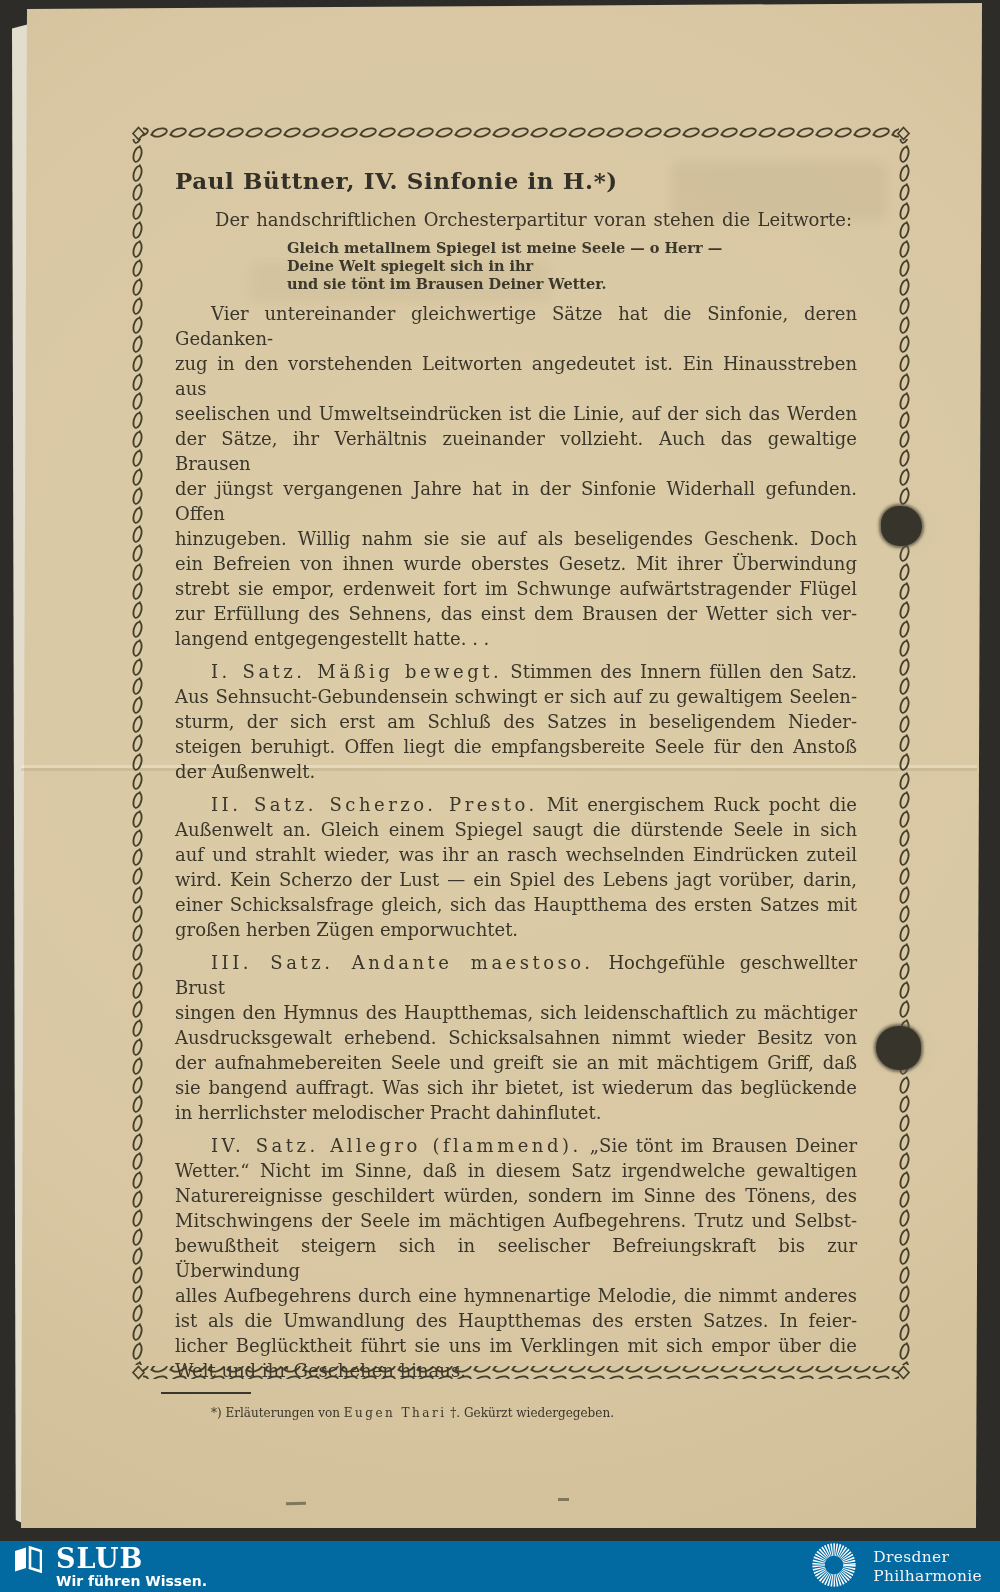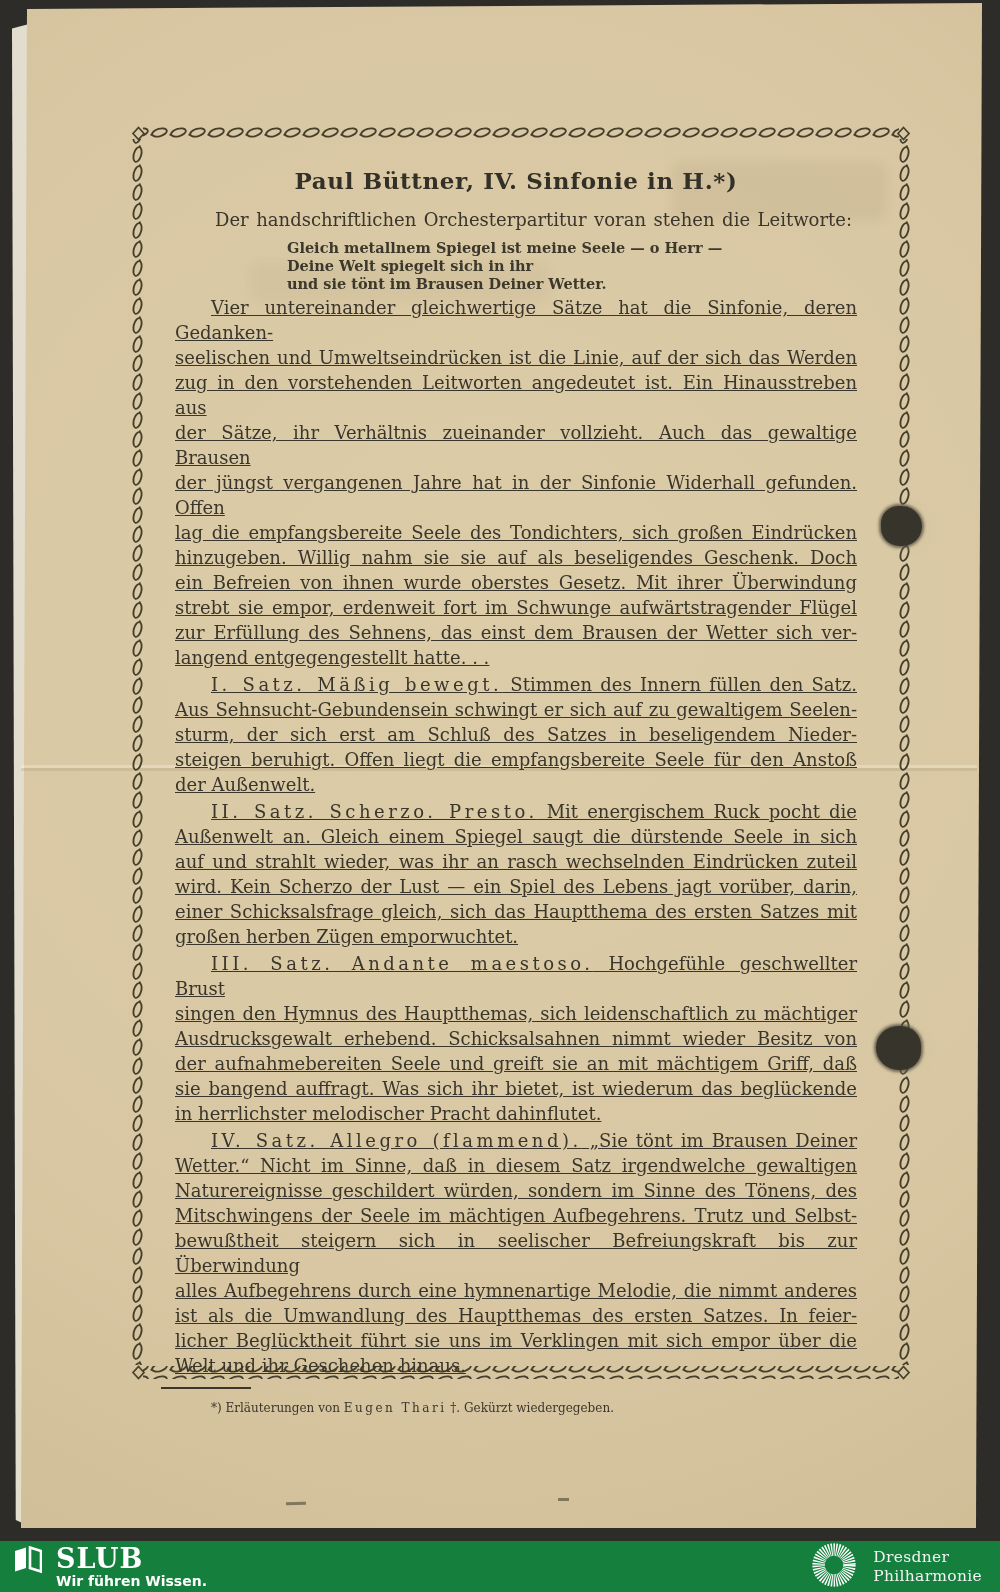--- a/index.html
+++ b/index.html
@@ -42,41 +42,41 @@
 
   
   .frame { position:absolute; left:131px; top:126px; }
 
   
   .frame-content {
     position:absolute; left:175px; top:140px; width:682px;
     color:#3a362b; font-size:18px;
   }
   .doc-title {
-    margin-top:27px; text-align:center; font-weight:bold;
+    margin-top:27px; font-weight:bold;
     font-size:23px; letter-spacing:0.6px; color:#333027;
   }
   .intro {
     margin-top:13px; margin-left:40px; margin-right:5px;
     line-height:25px; text-align:justify; text-align-last:justify;
   }
   .motto { margin-top:7px; margin-left:112px; font-weight:bold; font-size:14.5px; line-height:18px; color:#3c382c; }
-  .para { margin-top:2px;text-decoration:underline; }
+  .para { margin-top:8px; }
   .pline { line-height:25px; text-align:justify; text-align-last:justify; }
   .pline.first { text-indent:36px; }
   .pline.last { text-align-last:left; }
   .sperr { letter-spacing:3.5px; }
   .fn-rule { margin-top:9px; margin-left:-14px; width:90px; border:none; border-top:2px solid #3a362b; }
   .footnote { margin-top:9px; margin-left:36px; font-size:12px; line-height:20px; }
   .footnote .sperr { letter-spacing:2.5px; }
 
   
   .footer-bar {
     position:absolute; left:0; top:1541px; width:1000px; height:51px;
-    background:#15803d; color:#ffffff;
+    background:#0369a1; color:#ffffff;
   }
   .slub-block { position:absolute; left:14px; top:5px; display:flex; align-items:flex-start; }
   .slub-text { margin-left:14px; }
   .slub-brand {
     font-family:"DejaVu Serif", serif; font-weight:bold;
     font-size:27px; line-height:26px; letter-spacing:1px;
   }
   .slub-tagline {
     font-family:"DejaVu Sans", sans-serif; font-weight:bold;
     font-size:14px; line-height:16px; margin-top:1px;text-align:right;
@@ -125,25 +125,24 @@
   <div class="doc-title">Paul Büttner, IV. Sinfonie in H.*)</div>
   <div class="intro">Der handschriftlichen Orchesterpartitur voran stehen die Leitworte:</div>
   <div class="motto">
       <div>Gleich metallnem Spiegel ist meine Seele — o Herr —</div>
       <div>Deine Welt spiegelt sich in ihr</div>
       <div>und sie tönt im Brausen Deiner Wetter.</div>
     </div>
   <div>
       <div class="para">
         <div class="pline first">Vier untereinander gleichwertige Sätze hat die Sinfonie, deren Gedanken-</div>
+        <div class="pline">zug in den vorstehenden Leitworten angedeutet ist. Ein Hinausstreben aus</div>
         <div class="pline">seelischen und Umweltseindrücken ist die Linie, auf der sich das Werden</div>
-        <div class="pline">zug in den vorstehenden Leitworten angedeutet ist. Ein Hinausstreben aus</div>
         <div class="pline">der Sätze, ihr Verhältnis zueinander vollzieht. Auch das gewaltige Brausen</div>
         <div class="pline">der jüngst vergangenen Jahre hat in der Sinfonie Widerhall gefunden. Offen</div>
-        <div class="pline">lag die empfangsbereite Seele des Tondichters, sich großen Eindrücken</div>
         <div class="pline">hinzugeben. Willig nahm sie sie auf als beseligendes Geschenk. Doch</div>
         <div class="pline">ein Befreien von ihnen wurde oberstes Gesetz. Mit ihrer Überwindung</div>
         <div class="pline">strebt sie empor, erdenweit fort im Schwunge aufwärtstragender Flügel</div>
         <div class="pline">zur Erfüllung des Sehnens, das einst dem Brausen der Wetter sich ver-</div>
         <div class="pline last">langend entgegengestellt hatte. . .</div>
       </div>
       <div class="para">
         <div class="pline first"><span class="sperr">I. Satz. Mäßig bewegt.</span> Stimmen des Innern füllen den Satz.</div>
         <div class="pline">Aus Sehnsucht-Gebundensein schwingt er sich auf zu gewaltigem Seelen-</div>
         <div class="pline">sturm, der sich erst am Schluß des Satzes in beseligendem Nieder-</div>

